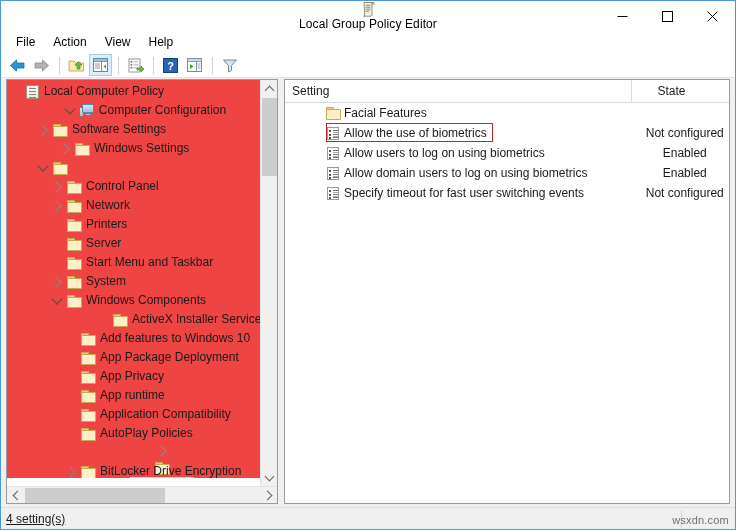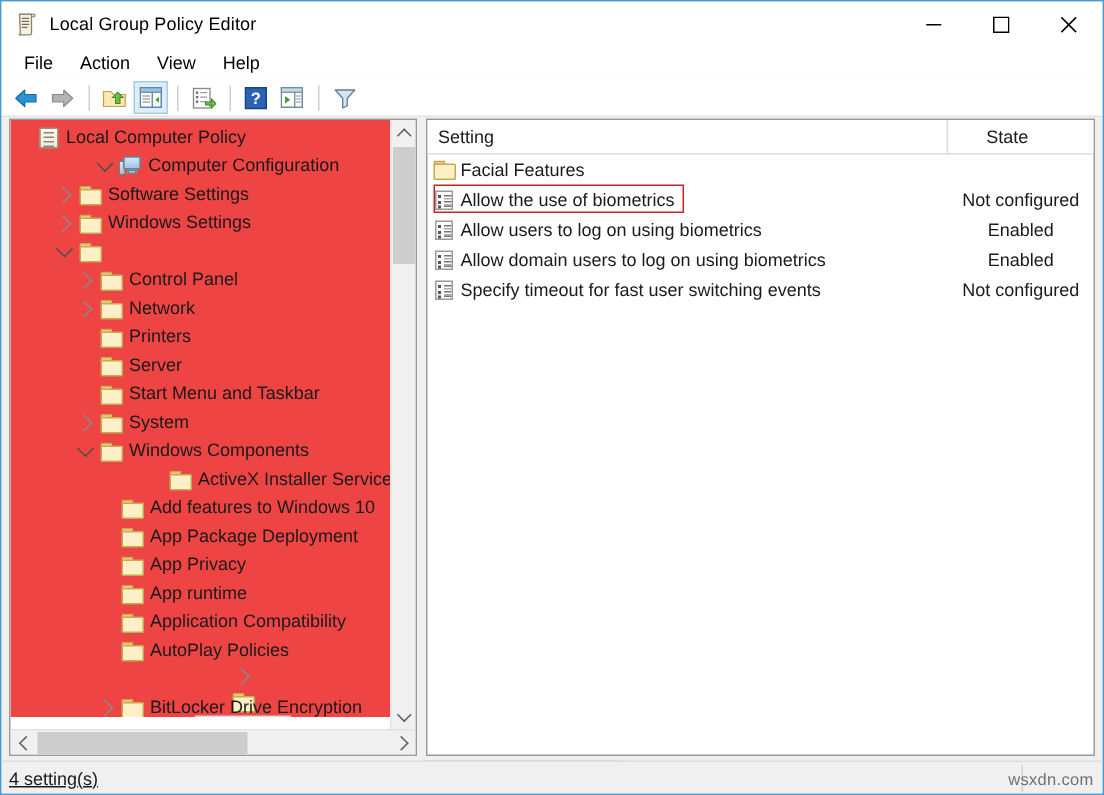--- a/index.html
+++ b/index.html
@@ -21,20 +21,21 @@
     overflow: hidden;
   }
 
   
   .titlebar {
     height: 30px;
     background: #ffffff;
     display: flex;
     align-items: center;
     position: relative;
+    flex-direction: column;
   }
   .title-icon {
     margin-left: 9px;
     margin-right: 7px;
     width: 16px; height: 16px;
     position: relative;
   }
   .title-text {
     font-size: 12px;
     color: #000000;
@@ -337,20 +338,21 @@
   .list-body {
     position: relative;
   }
   .list-row {
     height: 20px;
     display: flex;
     align-items: center;
     font-size: 12px;
     color: #1a1a1a;
     position: relative;
+    margin-left: 37px;
   }
   .list-row .ico {
     width: 22px;
     flex: 0 0 22px;
     display: flex; align-items: center; justify-content: center;
   }
   .list-row .name {
     width: 325px;
     white-space: nowrap;
   }
@@ -580,21 +582,21 @@
           </div>
           <div class="tree-row" style="padding-left: 28px;">
             <span class="tw">
               <span class="chev right"></span>
             </span>
             <span class="ico">
               <span class="folder"></span>
             </span>
             <span class="lbl">Software Settings</span>
           </div>
-          <div class="tree-row" style="padding-left: 28px;">
+          <div class="tree-row" style="padding-left: 40px; margin-left: 10px;">
             <span class="tw">
               <span class="chev right"></span>
             </span>
             <span class="ico">
               <span class="folder"></span>
             </span>
             <span class="lbl">Windows Settings</span>
           </div>
           <div class="tree-row" style="padding-left: 28px;">
             <span class="tw">

